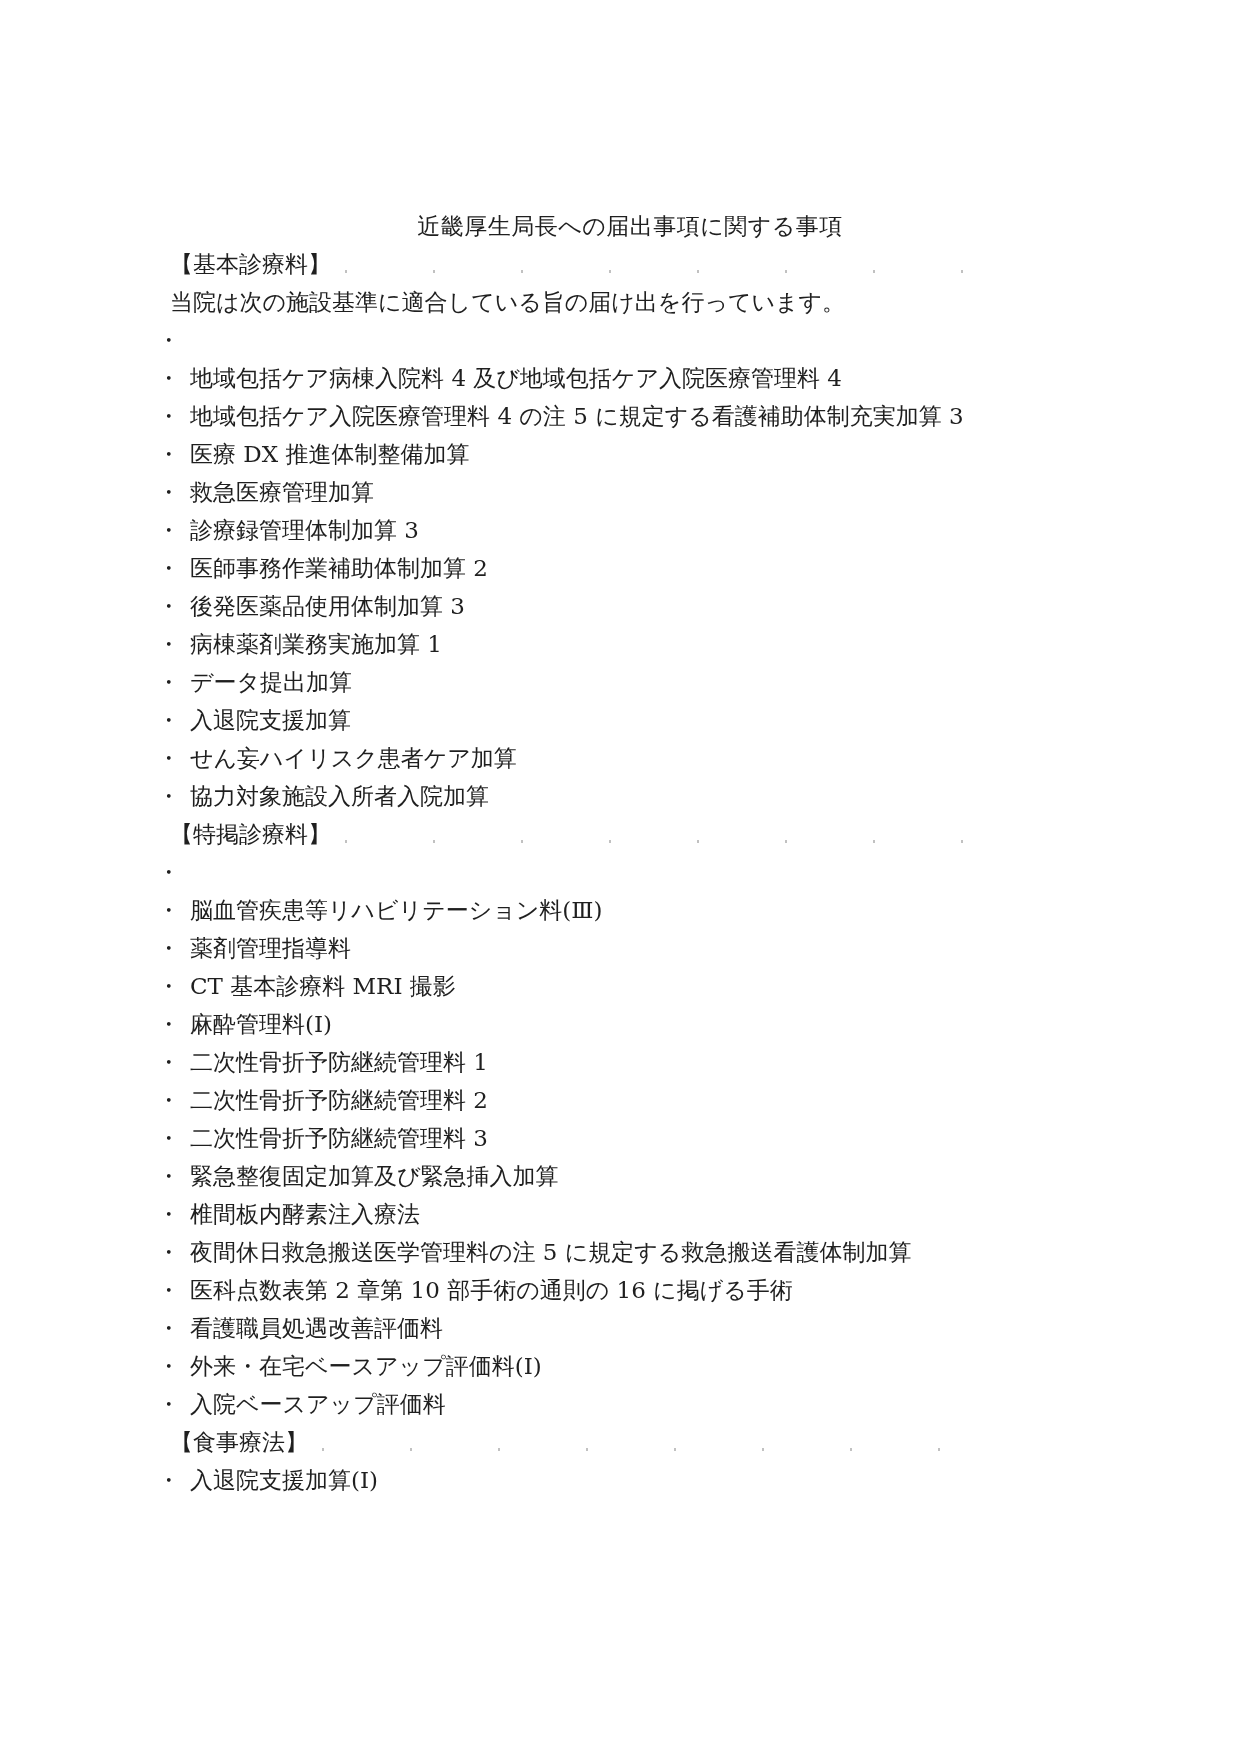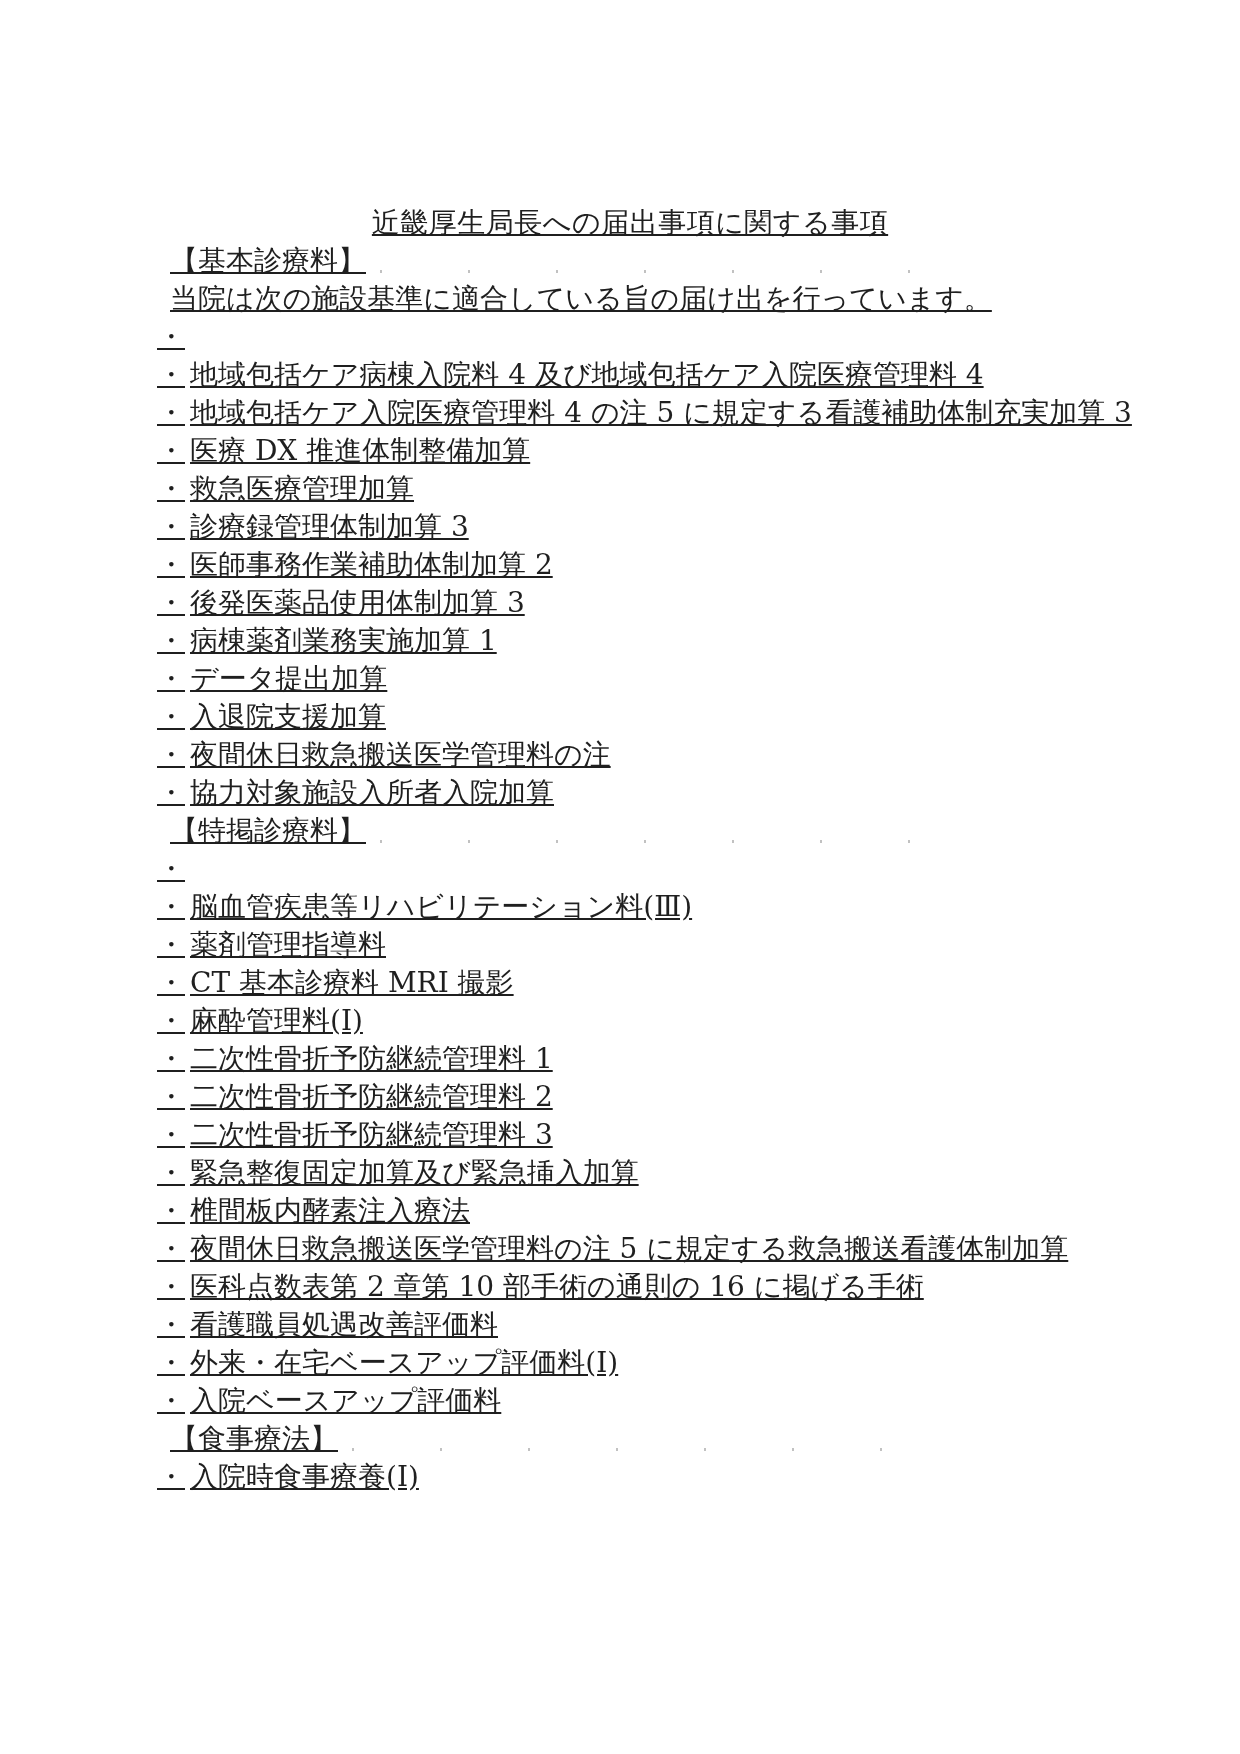--- a/index.html
+++ b/index.html
@@ -8,24 +8,23 @@
     width:1240px; height:1754px;
     background:#ffffff;
     font-family:"DejaVu Serif","Liberation Serif",serif;
     color:#1f1f1f;
     overflow:hidden;
   }
   .content { position:absolute; top:204px; left:170px; width:940px; }
   .row {
     height:38px;
     display:flex;
-    align-items:center;
-    font-size:28px;
+    align-items:flex-end;
+    font-size:23px;
     white-space:nowrap;
-    text-decoration:underline;
   }
   .title-row { justify-content:center; }
   .title-row .title { margin-right:20px; letter-spacing:0.5px; }
   .section-row .heading { flex:0 0 auto; }
   .section-row .leader {
     flex:1 1 auto;
     align-self:flex-end;
     height:3px;
     margin:0 145px 7px 14px;
     background:repeating-linear-gradient(to right, #8f8f8f 0 2px, transparent 2px 88px);
@@ -92,21 +91,21 @@
     <div class="row item">
         <span class="bullet">・</span>
         <span class="txt">データ提出加算</span>
       </div>
     <div class="row item">
         <span class="bullet">・</span>
         <span class="txt">入退院支援加算</span>
       </div>
     <div class="row item">
         <span class="bullet">・</span>
-        <span class="txt">夜間休日救急搬送医学管理料の注</span>
+        <span class="txt">せん妄ハイリスク患者ケア加算</span>
       </div>
     <div class="row item">
         <span class="bullet">・</span>
         <span class="txt">協力対象施設入所者入院加算</span>
       </div>
 
     <div class="row section-row">
       <span class="heading">【特掲診療料】</span>
       <span class="leader"></span>
     </div>
@@ -171,17 +170,17 @@
         <span class="txt">入院ベースアップ評価料</span>
       </div>
 
     <div class="row section-row">
       <span class="heading">【食事療法】</span>
       <span class="leader"></span>
     </div>
 
     <div class="row item">
         <span class="bullet">・</span>
-        <span class="txt">入院時食事療養(Ⅰ)</span>
+        <span class="txt">入退院支援加算(Ⅰ)</span>
       </div>
 
   </div>
 </div>
 
 </body></html>

